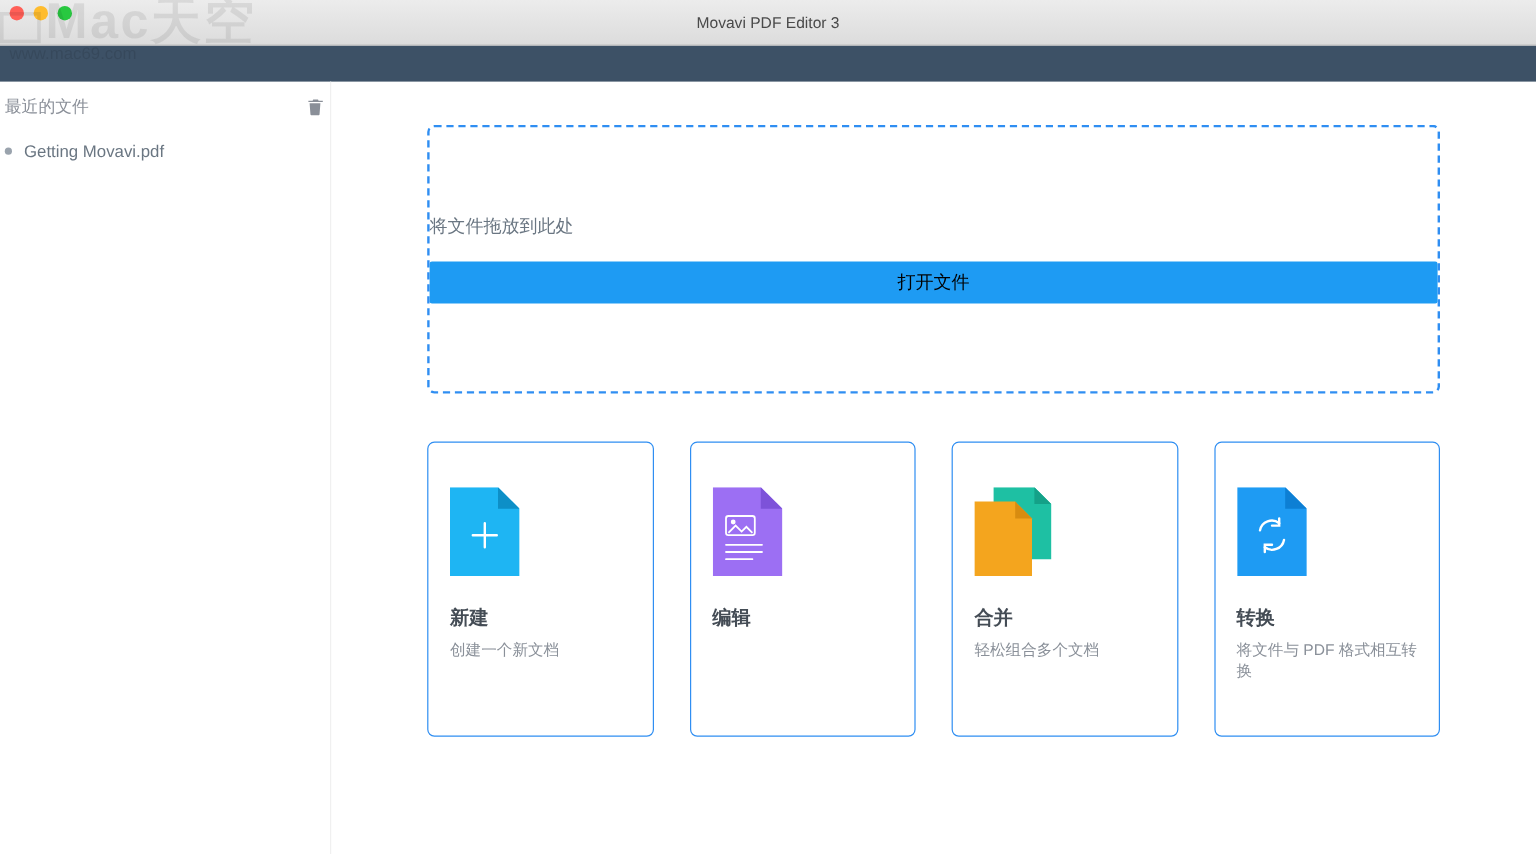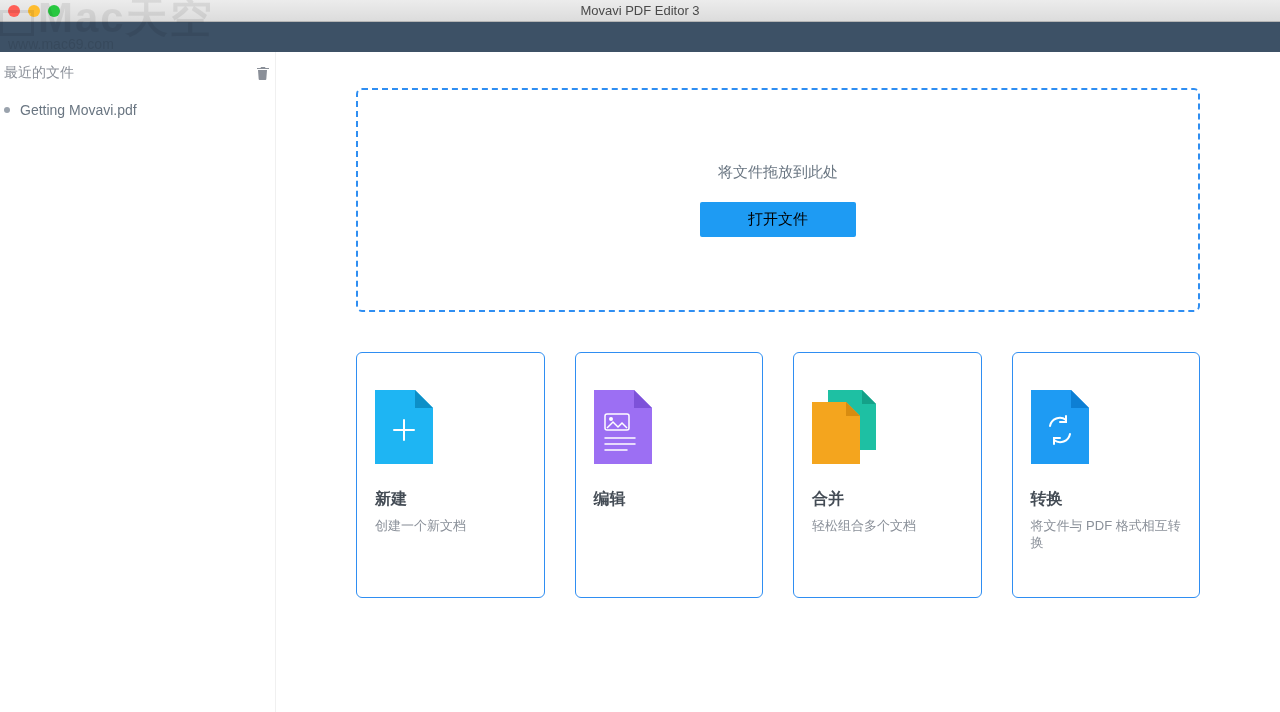--- a/index.html
+++ b/index.html
@@ -10,21 +10,21 @@
     color: #6a7682;
     background: #ffffff;
     width: 1280px;
     height: 712px;
     overflow: hidden;
     position: relative;
   }
 
   
   .titlebar {
-    height: 22px;
+    height: 38px;
     background: linear-gradient(#ececec, #dcdcdc);
     border-bottom: 1px solid #b5b5b5;
     display: flex;
     align-items: center;
     position: relative;
   }
   .traffic-lights {
     display: flex;
     gap: 8px;
     position: absolute;
@@ -89,21 +89,20 @@
     padding: 36px 80px 0 80px;
   }
 
   
   .dropzone {
     border: 2px dashed #2f8ef2;
     border-radius: 6px;
     height: 224px;
     display: flex;
     flex-direction: column;
-    align-items: center;
     justify-content: center;
     gap: 20px;
   }
   .drop-text { color:#6a7682; font-size:15px; }
   .open-btn {
     background:#1e9bf3;
     color:#000000;
     font-size:15px;
     padding:8px 48px;
     border-radius:2px;

